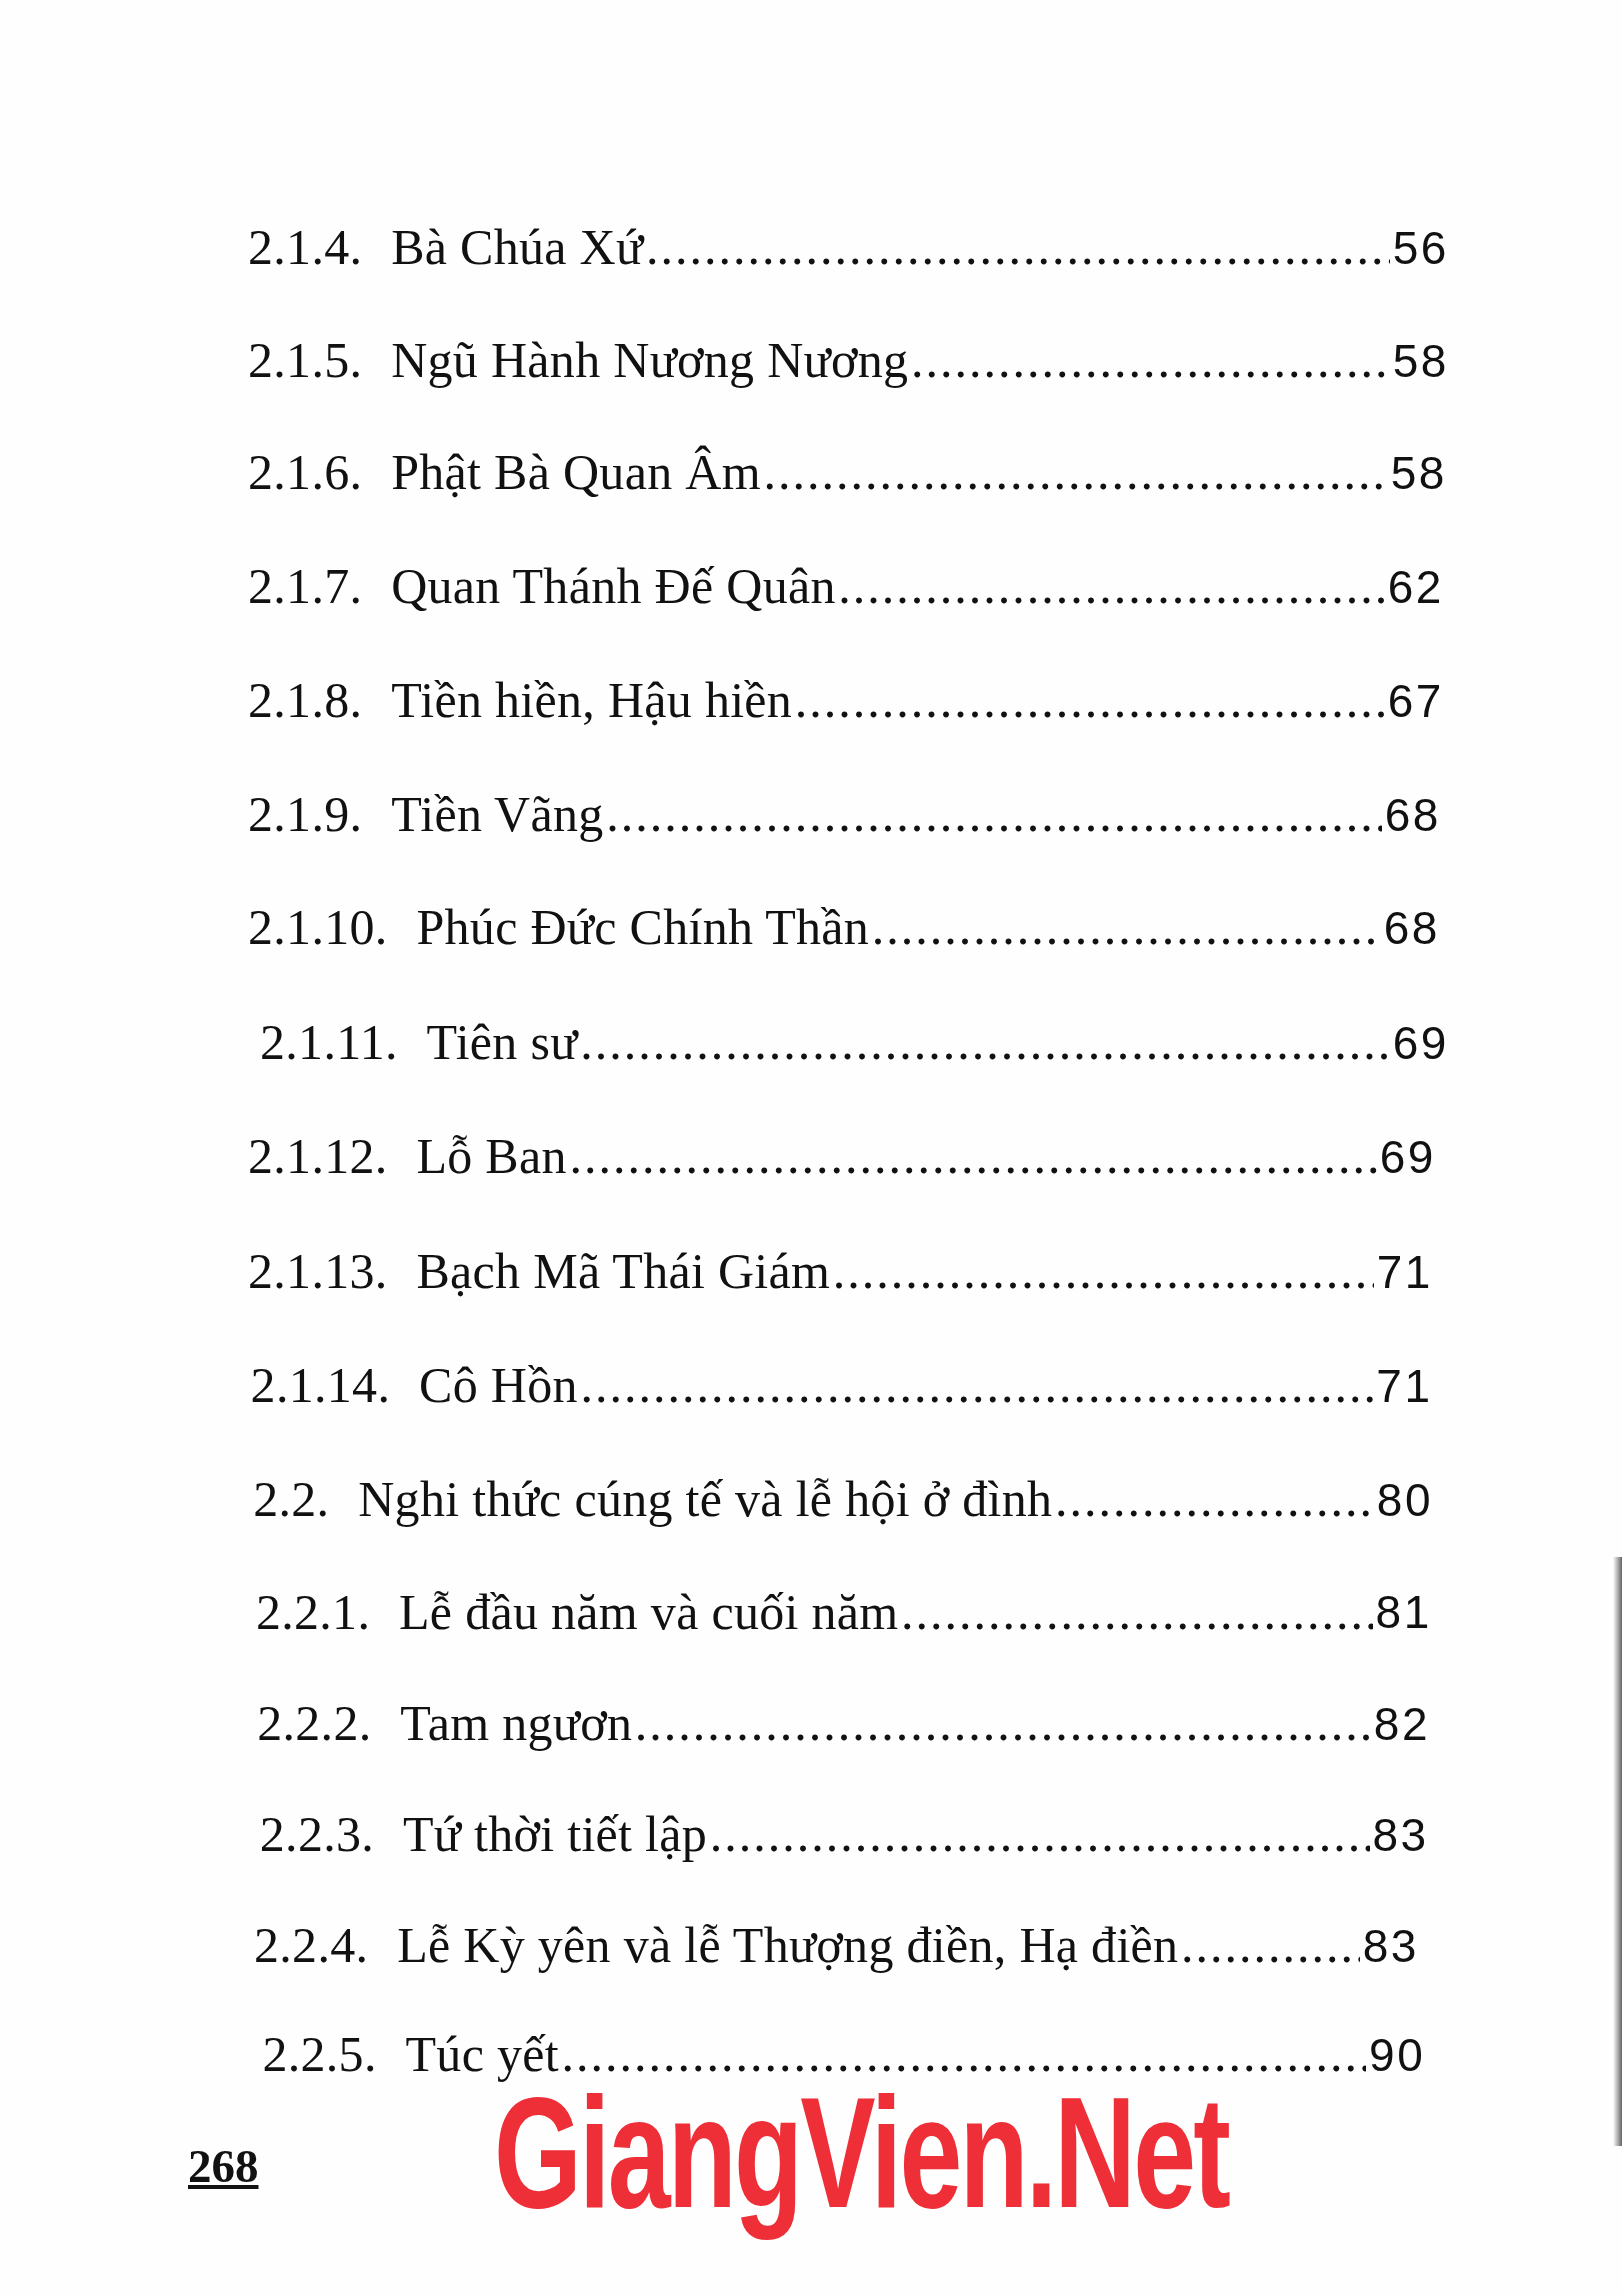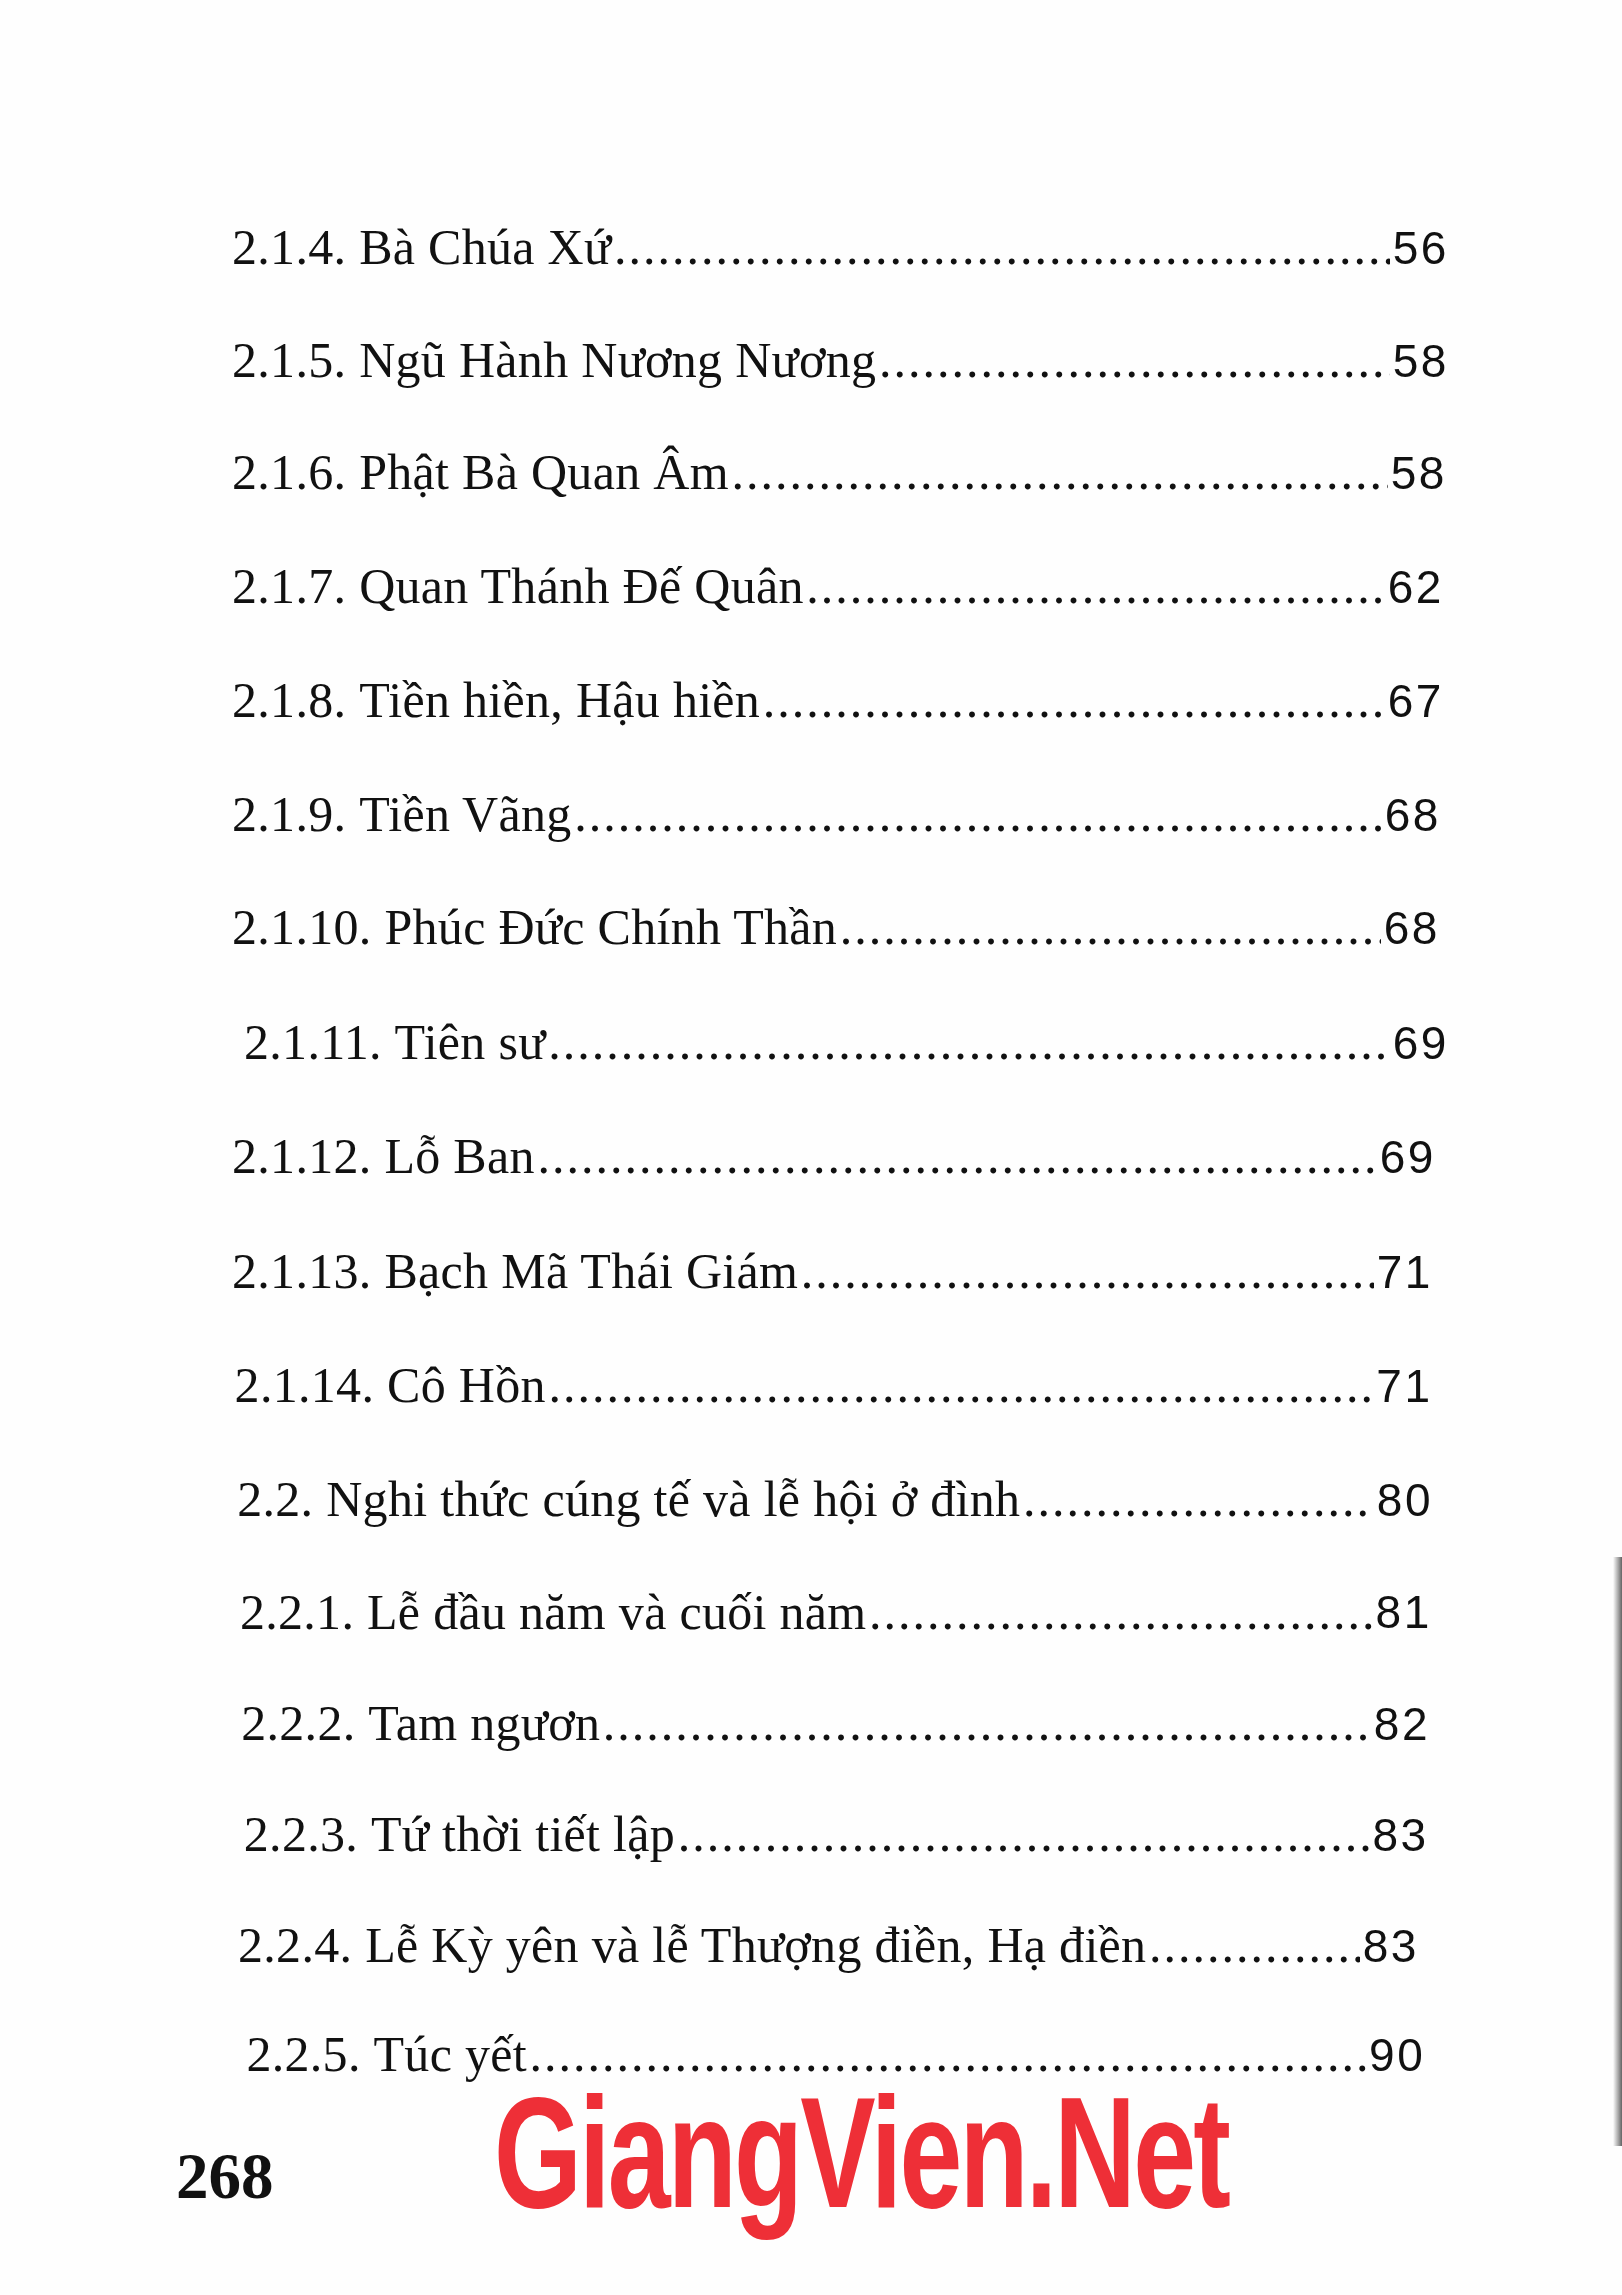--- a/index.html
+++ b/index.html
@@ -17,32 +17,32 @@
       background: linear-gradient(to right, rgba(0,0,0,0) 0%, rgba(90,90,90,0.55) 60%, rgba(60,60,60,0.8) 100%);
     }
     .toc {
       position: absolute; left: 232px; top: 222px; width: 1217px;
     }
     .toc-row {
       position: absolute; display: flex; align-items: baseline;
       font-size: 50px; line-height: 1; white-space: nowrap;
       letter-spacing: 0.3px;
     }
-    .toc-title { flex: 0 0 auto; }
+    .toc-title { flex: 0 0 auto; margin-left: 16px; }
     .toc-leader {
       flex: 1 1 auto; overflow: hidden; margin: 0 2.6px;
       font-size: 50px; letter-spacing: 2px; color: #111;
     }
     .toc-leader::before {
       content: "......................................................................................................................................................................................................................";
     }
     .toc-page { flex: 0 0 auto; font-family: Liberation Sans, sans-serif; font-size: 46px; letter-spacing: 2.6px; }
     .page-number {
-      position: absolute; left: 176px; top: 2139px;
-      font-size: 65px; font-weight: bold; font-family: "Liberation Serif", serif;
+      position: absolute; left: 188px; top: 2139px;
+      font-size: 47px; font-weight: bold; font-family: "Liberation Serif", serif; text-decoration: underline;
     }
     .watermark {
       position: absolute; left: 494px; top: 2074px;
       font-family: "Liberation Sans", "DejaVu Sans", sans-serif;
       font-weight: bold; font-size: 157px; line-height: 1;
       color: #ee2f37; letter-spacing: -3.9px;
       transform: scaleX(0.72); transform-origin: left top;
     }
   </style>
 </head>

